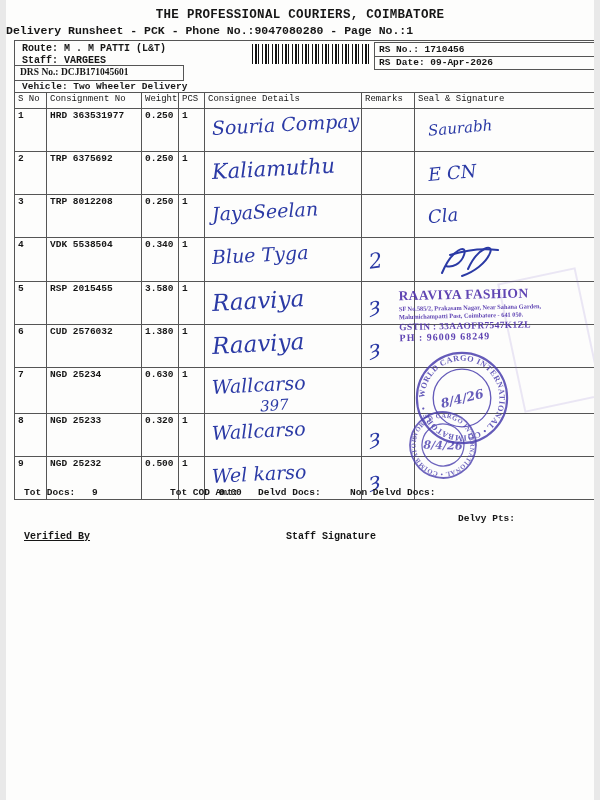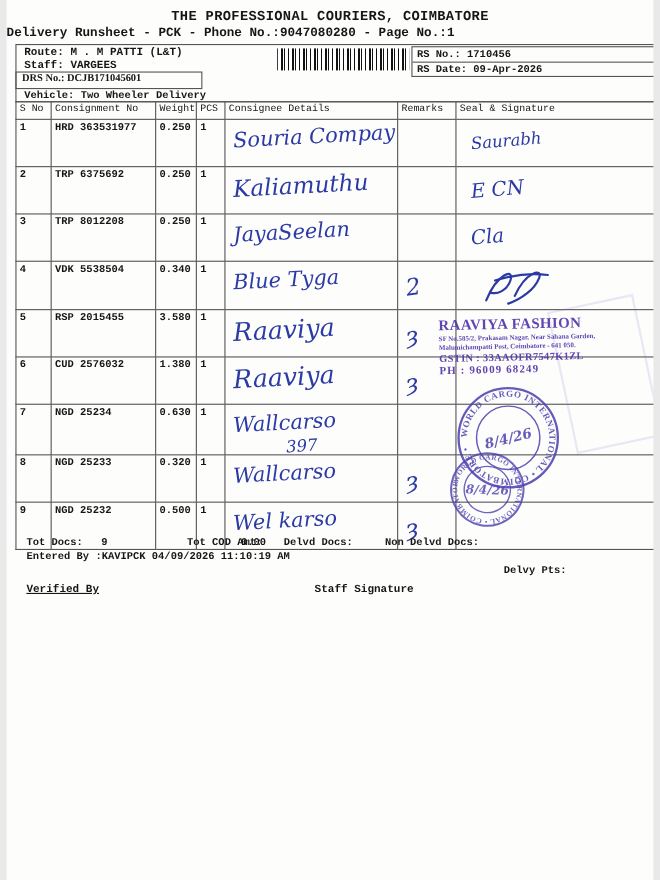--- a/index.html
+++ b/index.html
@@ -213,18 +213,17 @@
   </svg>
 
   <span class="t" style="left:18px;top:487px;font-size:9.5px;">Tot Docs:</span>
   <span class="t" style="left:86px;top:487px;font-size:9.5px;">9</span>
   <span class="t" style="left:120px;top:487px;font-size:9.5px;margin-left:44px;">Tot COD Amt:</span>
   <span class="t" style="left:213px;top:487px;font-size:9.5px;">0.00</span>
   <span class="t" style="left:252px;top:487px;font-size:9.5px;">Delvd Docs:</span>
   <span class="t" style="left:344px;top:487px;font-size:9.5px;">Non Delvd Docs:</span>
   <span class="t" style="left:452px;top:513px;font-size:9.5px;">Delvy Pts:</span>
 
-  <span class="t" style="left:18px;top:500px;font-size:9.5px;">Entered By :KAVIPCK 04/09/2026 11:10:19 AM</span>
 
   <span class="t" style="left:18px;top:531px;font-size:10px;text-decoration:underline;">Verified By</span>
   <span class="t" style="left:280px;top:531px;font-size:10px;">Staff Signature</span>
 
 </div>
 
 </body></html>

